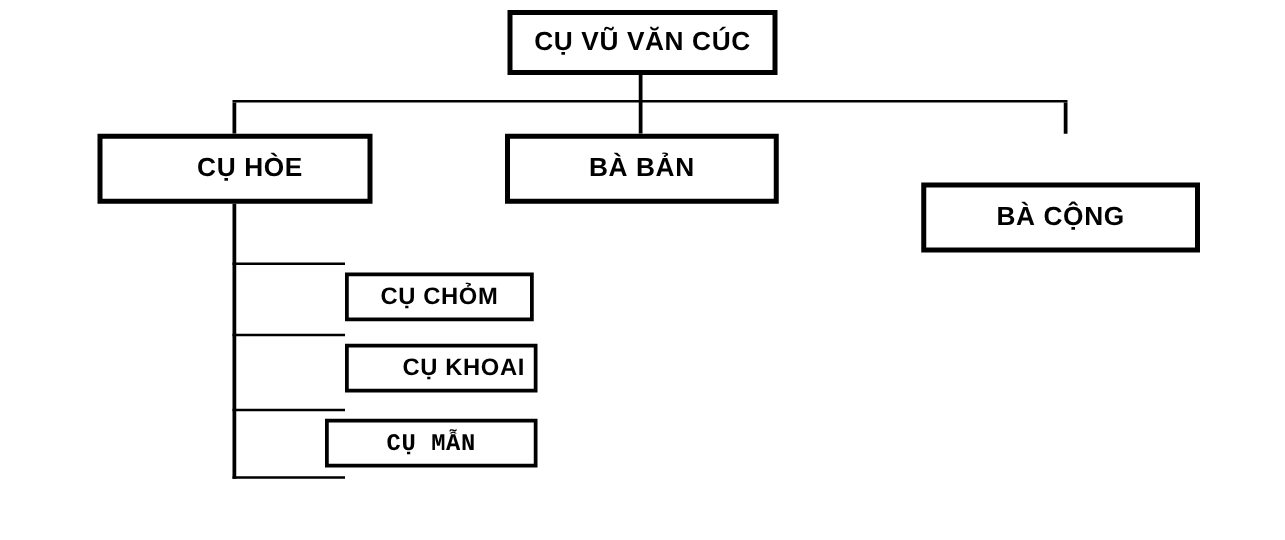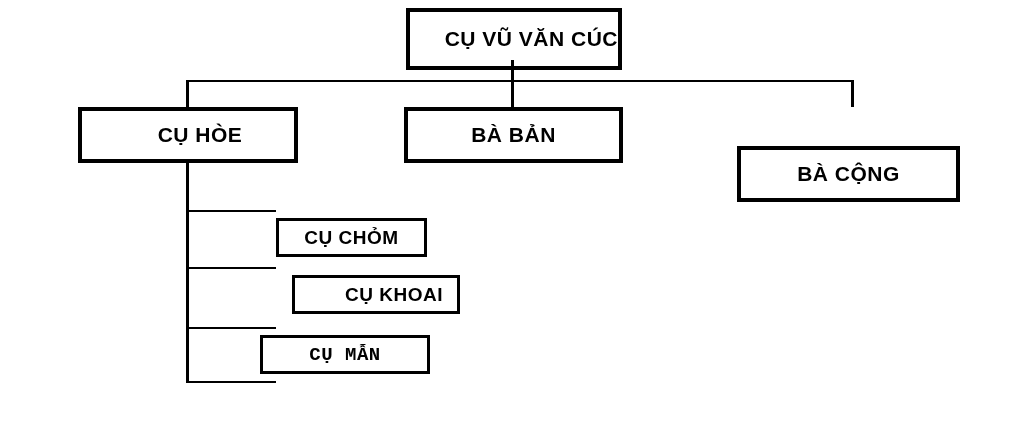--- a/index.html
+++ b/index.html
@@ -35,21 +35,21 @@
     margin-top: 26px;
   }
   .line {
     position: absolute;
     background: #000000;
   }
   .line.h { height: 2px; }
   .line.v { width: 3px; }
 
   
-  .box-root  { left: 406px; top: 8px;   width: 216px; height: 62px; justify-content: flex-end; }
+  .box-root  { left: 406px; top: 8px;   width: 216px; height: 52px; }
 
   
   .conn-root-drop   { left: 511px; top: 60px;  height: 47px; }
   .conn-gen2-hbar   { left: 186px; top: 80px;  width: 668px; }
   .conn-drop-left   { left: 186px; top: 82px;  height: 25px; }
   .conn-drop-right  { left: 851px; top: 82px;  height: 25px; }
 
   
   .box-hoe   { left: 78px;  top: 107px; width: 220px; height: 56px; padding-left: 24px; }
   .box-ban   { left: 404px; top: 107px; width: 219px; height: 56px; align-items: center; }
@@ -57,21 +57,21 @@
 
   
   .conn-spine       { left: 186px; top: 163px; height: 220px; }
   .conn-stub-1      { left: 186px; top: 210px; width: 90px; }
   .conn-stub-2      { left: 186px; top: 267px; width: 90px; }
   .conn-stub-3      { left: 186px; top: 327px; width: 90px; }
   .conn-stub-4      { left: 186px; top: 381px; width: 90px; }
 
   
   .box-chom  { left: 276px; top: 192px; width: 151px; height: 39px; }
-  .box-khoai { left: 292px; top: 249px; width: 168px; height: 39px; padding-left: 36px; }
+  .box-khoai { left: 276px; top: 249px; width: 154px; height: 39px; padding-left: 36px; }
   .box-man   { left: 260px; top: 309px; width: 170px; height: 39px; font-family: Liberation Mono, monospace; }
   .box-van   { left: 276px; top: 363px; width: 151px; height: 39px; }
 </style>
 </head>
 <body>
 
 <div class="canvas">
 
   <div class="node box-root">
     <span>CỤ VŨ VĂN CÚC</span>

